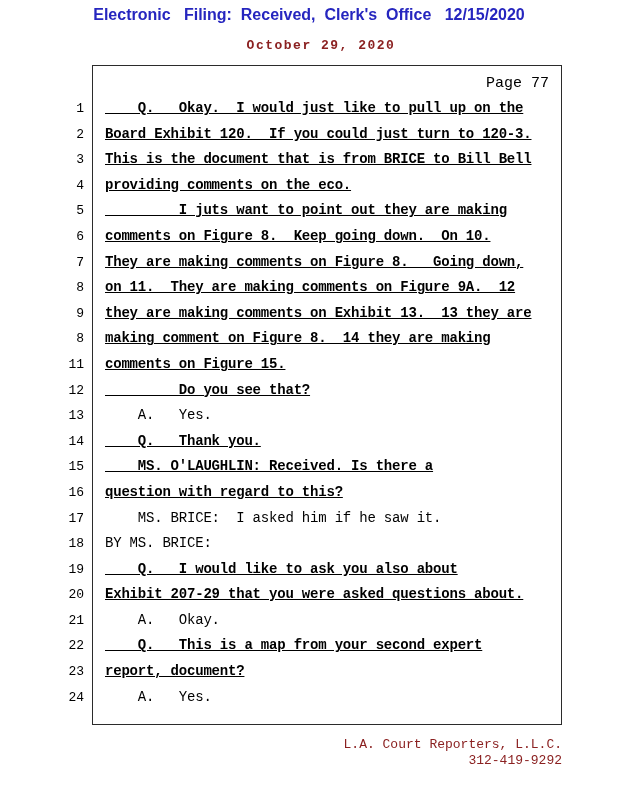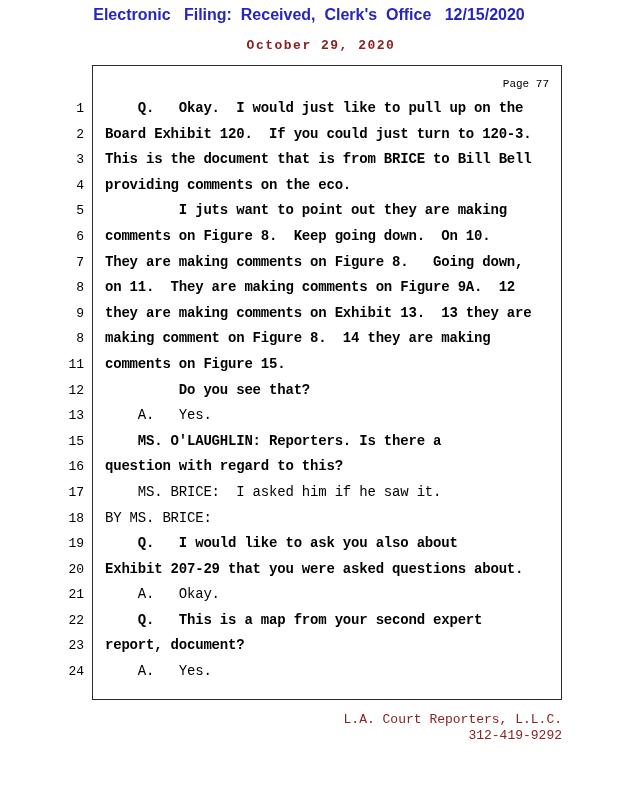--- a/index.html
+++ b/index.html
@@ -39,21 +39,21 @@
     width: 470px;
     border: 1px solid #2b2b2b;
     box-sizing: border-box;
     padding: 6px 0 14px 0;
     background: #fff;
   }
   .page-label {
     text-align: right;
     padding-right: 12px;
     font-family: "Liberation Mono", "DejaVu Sans Mono", monospace;
-    font-size: 11px;
+    font-size: 15px;
     height: 24px;
     line-height: 24px;
   }
   .line-row {
     position: relative;
     height: 25.6px;
     line-height: 25.6px;
   }
   .line-no {
     position: absolute;
@@ -68,20 +68,21 @@
   .line-text {
     display: block;
     padding-left: 12px;
     font-family: "Liberation Mono", "DejaVu Sans Mono", monospace;
     font-size: 14px;
     white-space: pre;
     letter-spacing: -0.2px;
   }
   .line-text.bold {
     font-weight: bold;
+    text-decoration: underline;
   }
   .footer {
     margin-left: 92px;
     width: 470px;
     text-align: right;
     margin-top: 12px;
     font-family: "Liberation Mono", "DejaVu Sans Mono", monospace;
     font-size: 13px;
     color: var(--maroon, #8b2121);
     line-height: 16px;
@@ -157,24 +158,28 @@
   <div class="line-row">
     <span class="line-no">12</span>
     <span class="line-text bold">         Do you see that?</span>
   </div>
 
   <div class="line-row">
     <span class="line-no">13</span>
     <span class="line-text">    A.   Yes.</span>
   </div>
 
+  <div class="line-row">
+    <span class="line-no">14</span>
+    <span class="line-text bold">    Q.   Thank you.</span>
+  </div>
 
   <div class="line-row">
     <span class="line-no">15</span>
-    <span class="line-text bold">    MS. O'LAUGHLIN: Reporters. Is there a</span>
+    <span class="line-text bold">    MS. O'LAUGHLIN: Received. Is there a</span>
   </div>
 
   <div class="line-row">
     <span class="line-no">16</span>
     <span class="line-text bold">question with regard to this?</span>
   </div>
 
   <div class="line-row">
     <span class="line-no">17</span>
     <span class="line-text">    MS. BRICE:  I asked him if he saw it.</span>

